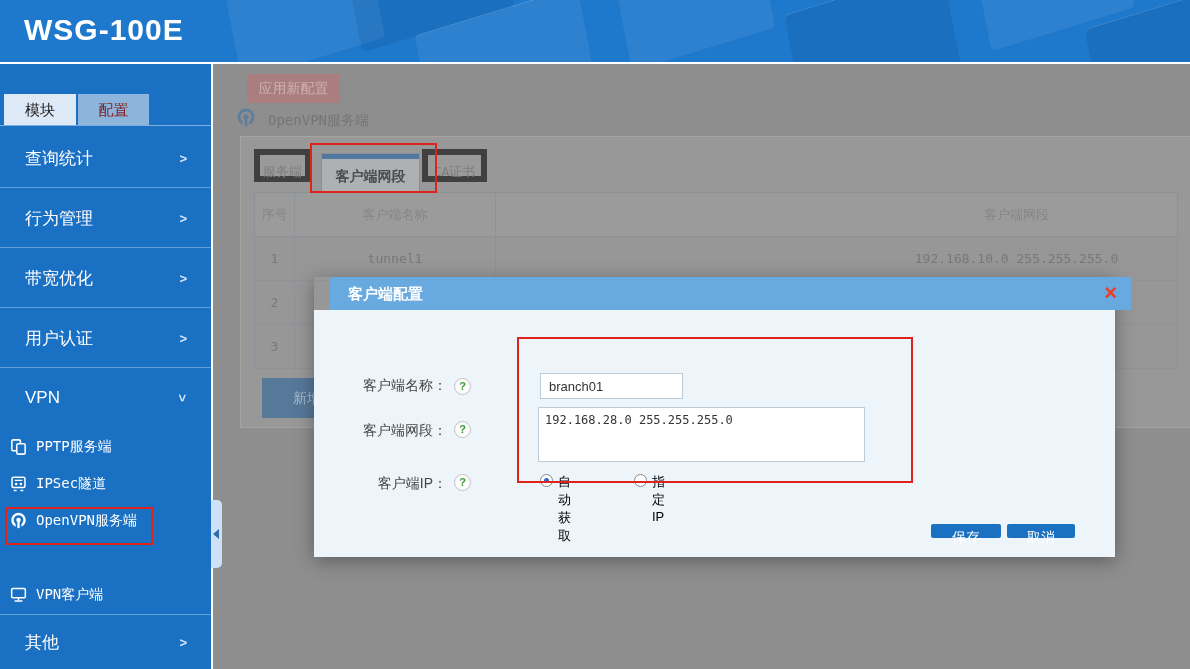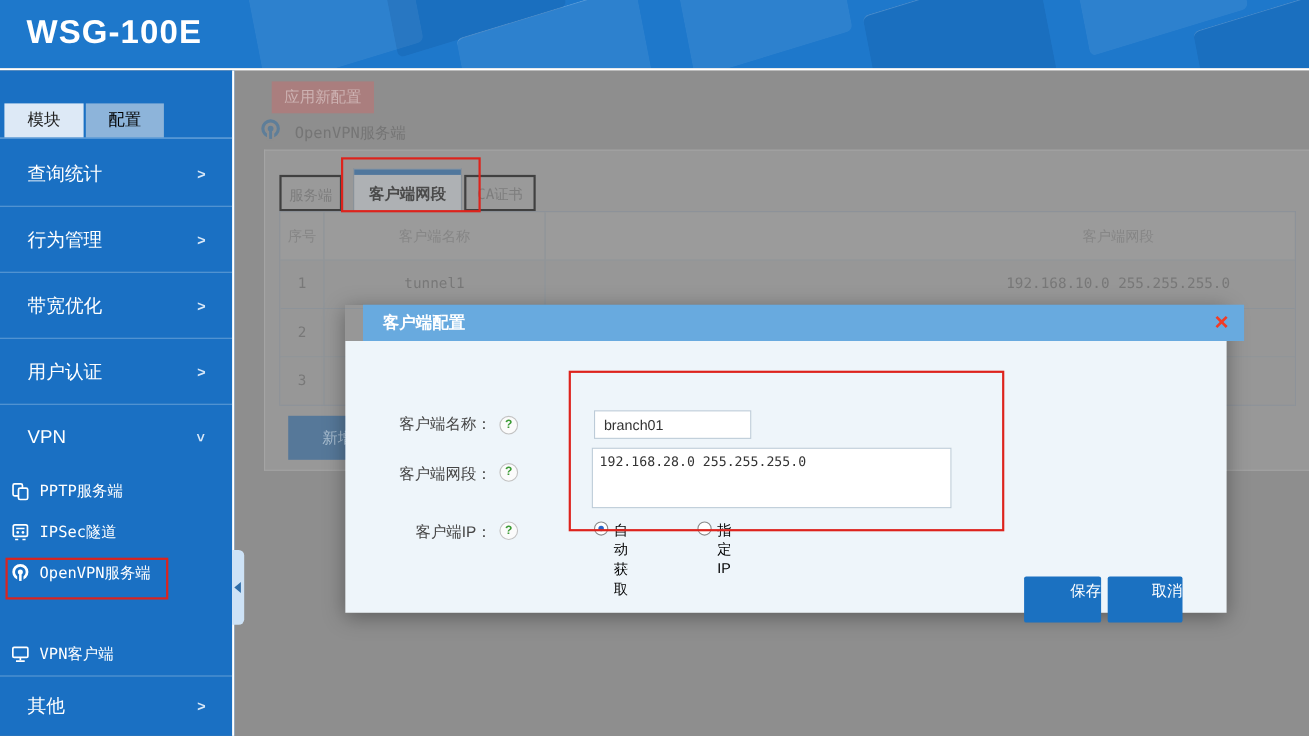--- a/index.html
+++ b/index.html
@@ -12,21 +12,21 @@
   .banner .key { position:absolute; background:rgba(255,255,255,0.07); border-radius:6px;
                  border-top:1px solid rgba(255,255,255,0.18); transform:rotate(-17deg) skewX(-6deg); }
   .banner .key.dark { background:rgba(0,40,90,0.10); }
   .banner-title { position:absolute; left:24px; top:13px; color:#ffffff; font-size:30px; font-weight:bold; letter-spacing:1px; }
   .banner-line { left:0; top:62px; width:1190px; height:2px; background:#ffffff; z-index:6; }
 
   
   .sidebar { left:0; top:64px; width:213px; height:605px; background:#1a70c3; border-right:2px solid #ffffff; z-index:10; }
   .sb-tab { position:absolute; top:30px; height:31px; line-height:31px; text-align:center; font-size:15px; cursor:pointer; }
   .sb-tab.active { left:4px; width:72px; background:#dde9f6; color:#222222; }
-  .sb-tab.idle { left:78px; width:71px; background:#8db4da; color:#000000; }
+  .sb-tab.idle { left:78px; width:71px; background:#8db4da; color:#7f1d1d; }
   .sb-tabline { position:absolute; top:61px; left:0; width:100%; height:1px; background:#7db0e0; }
   .menu-item { position:absolute; left:0; width:100%; height:60px; color:#ffffff; font-size:17px;
                border-bottom:1px solid rgba(255,255,255,0.32); cursor:pointer; }
   .menu-item .lbl { position:absolute; left:25px; top:50%; transform:translateY(-50%); }
   .menu-item .arrow { position:absolute; right:24px; top:50%; transform:translateY(-50%);
                       font-size:13px; font-weight:bold; color:#d9e8f8; }
   .menu-item .arrow.rot { transform:translateY(-50%) rotate(90deg); }
   .sub-item { position:absolute; left:0; width:100%; height:37px; color:#ffffff; font-size:14px;
               font-family:"DejaVu Sans Mono", monospace; cursor:pointer; }
   .sub-item .ic { position:absolute; left:9px; top:50%; transform:translateY(-50%); width:19px; height:19px; }
@@ -43,21 +43,21 @@
 
   
   .apply-btn { left:247px; top:74px; width:93px; height:29px; background:#aa7e7e; color:#cdb2b2;
                font-size:14px; text-align:center; line-height:29px; cursor:pointer; }
   .page-head-icon { left:235px; top:107px; width:22px; height:22px; color:#5e7e99; }
   .page-head-title { left:268px; top:112px; font-size:14px; color:#757575; font-family:"DejaVu Sans Mono", monospace; }
 
   .panel { left:240px; top:136px; width:950px; height:292px; background:#989898; border:1px solid #a4a4a4; border-right:none; }
 
   .ctab { position:absolute; text-align:center; font-size:13px; cursor:pointer; }
-  .ctab.idle { top:159px; height:33px; line-height:33px; background:#9a9a9a; border:2px solid #404040; color:#7d7d7d; }
+  .ctab.idle { top:149px; height:33px; line-height:33px; background:#9a9a9a; border:6px solid #404040; color:#7d7d7d; }
   .ctab.active { left:321px; top:153px; width:99px; height:39px; background:#aeb1b4; border:1px solid #878f97; border-bottom:none;
                  color:#4b4b4b; font-weight:bold; font-size:14px; line-height:44px; }
   .ctab.active .topbar { position:absolute; left:0; top:0; width:100%; height:5px; background:#50779d; }
   .ctab.t1 { left:254px; width:57px; }
   .ctab.t3 { left:422px; width:65px; font-family:"DejaVu Sans Mono", monospace; }
 
   .tbl { left:254px; top:192px; width:924px; border:1px solid #8a9199; border-bottom:none; }
   .trow { display:flex; height:44px; border-bottom:1px solid #8d9399; background:#979797; }
   .trow.head { background:#9b9b9b; }
   .tcell { border-right:1px solid #8d9399; display:flex; align-items:center; justify-content:center;
@@ -87,22 +87,22 @@
   .f-input { position:absolute; left:226px; top:63px; width:143px; height:26px; background:#ffffff;
              border:1px solid #bccbd8; font-size:13px; color:#333333; padding-left:8px; outline:none; }
   .f-textarea { position:absolute; left:224px; top:97px; width:327px; height:55px; background:#ffffff;
                 border:1px solid #bccbd8; font-family:"DejaVu Sans Mono", monospace; font-size:12px; color:#333333;
                 padding:5px 6px; resize:none; outline:none; }
   .radio-row { position:absolute; left:226px; top:163px; height:16px; }
   .radio { position:absolute; top:1px; width:13px; height:13px; border-radius:50%; background:#ffffff;
            border:1px solid #8a8a8a; cursor:pointer; }
   .radio.checked::after { content:""; position:absolute; left:3px; top:3px; width:5px; height:5px; border-radius:50%; background:#2a66c8; }
   .radio-lbl { position:absolute; top:0; font-size:13px; color:#000000; cursor:pointer; }
-  .btn-blue { position:absolute; top:214px; height:42px; background:#1b71c1; color:#ffffff; font-size:14px;
-              text-align:right; line-height:27px; border-radius:2px; cursor:pointer; }
+  .btn-blue { position:absolute; top:214px; height:14px; background:#1b71c1; color:#ffffff; font-size:14px;
+              text-align:center; line-height:27px; border-radius:2px; cursor:pointer; }
   .btn-save { left:617px; width:70px; }
   .btn-cancel { left:693px; width:68px; }
 
   svg { display:block; }
 </style>
 </head>
 <body>
 
 <div class="abs banner">
   <div class="key" style="left:230px; top:-30px; width:150px; height:90px;"></div>

